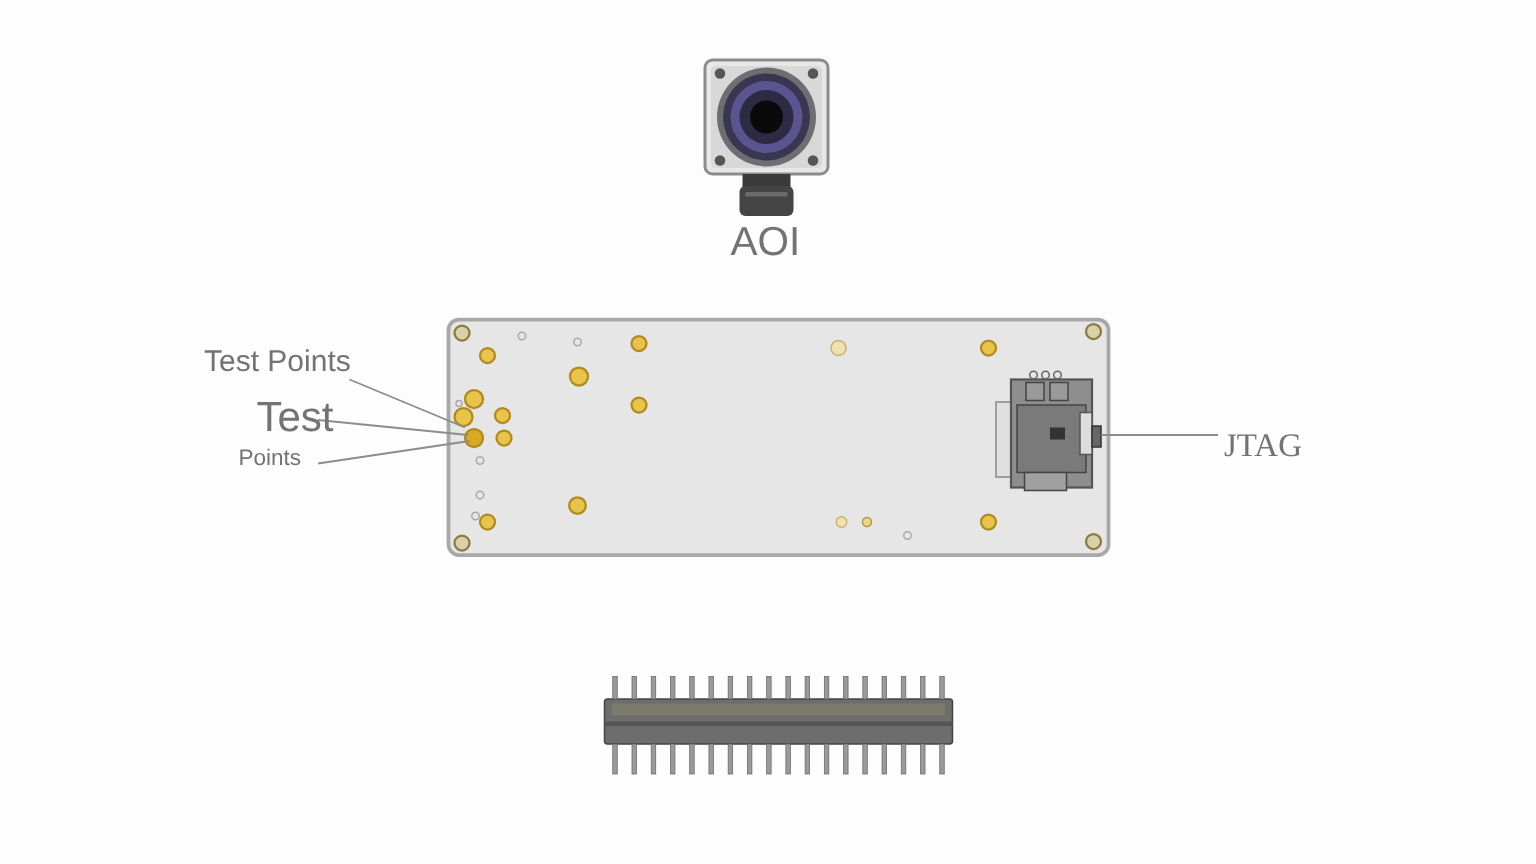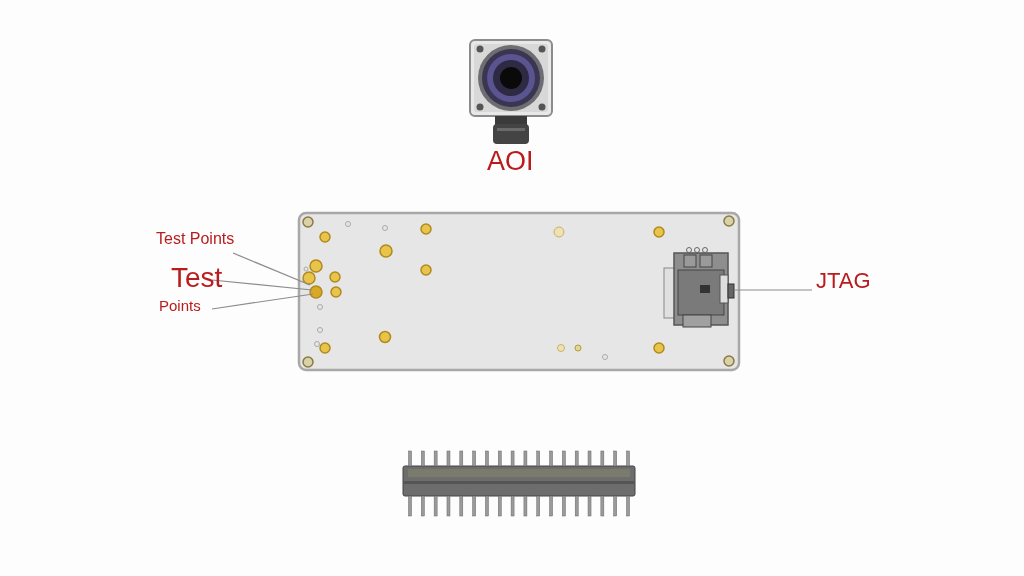--- a/index.html
+++ b/index.html
@@ -3,28 +3,28 @@
 <meta charset="utf-8">
 <style>
   html, body { margin: 0; padding: 0; }
   body {
     width: 1024px; height: 576px; overflow: hidden;
     background: #fdfdfd;
     font-family: "Liberation Sans", sans-serif;
     position: relative;
   }
   .label {
-    position: absolute; color: #b91c1c; white-space: nowrap;
+    position: absolute; color: #737373; white-space: nowrap;
     font-family: "Liberation Sans", sans-serif;
   }
   #aoi-label { left: 487px; top: 146px; font-size: 27px; letter-spacing: 0px; }
-  #tp-label-1 { left: 156px; top: 230px; font-size: 16px; text-align: center; }
+  #tp-label-1 { left: 136px; top: 230px; font-size: 20px; text-align: center; }
   #tp-label-2 { left: 171px; top: 262px; font-size: 28px; }
   #tp-label-3 { left: 159px; top: 297px; font-size: 15px; }
-  #jtag-label { left: 816px; top: 268px; font-size: 22px; }
+  #jtag-label { left: 816px; top: 284px; font-size: 22px; font-family: Liberation Serif, serif; }
   svg { position: absolute; left: 0; top: 0; }
 </style>
 </head>
 <body>
 
 <svg width="1024" height="576" viewBox="0 0 1024 576">
 
   <g>
     <rect x="470" y="40" width="82" height="76" rx="5" fill="#e8e8e8" stroke="#8c8c8c" stroke-width="2"></rect>
     <rect x="474" y="44" width="74" height="68" rx="3" fill="#d8d8d8"></rect>

